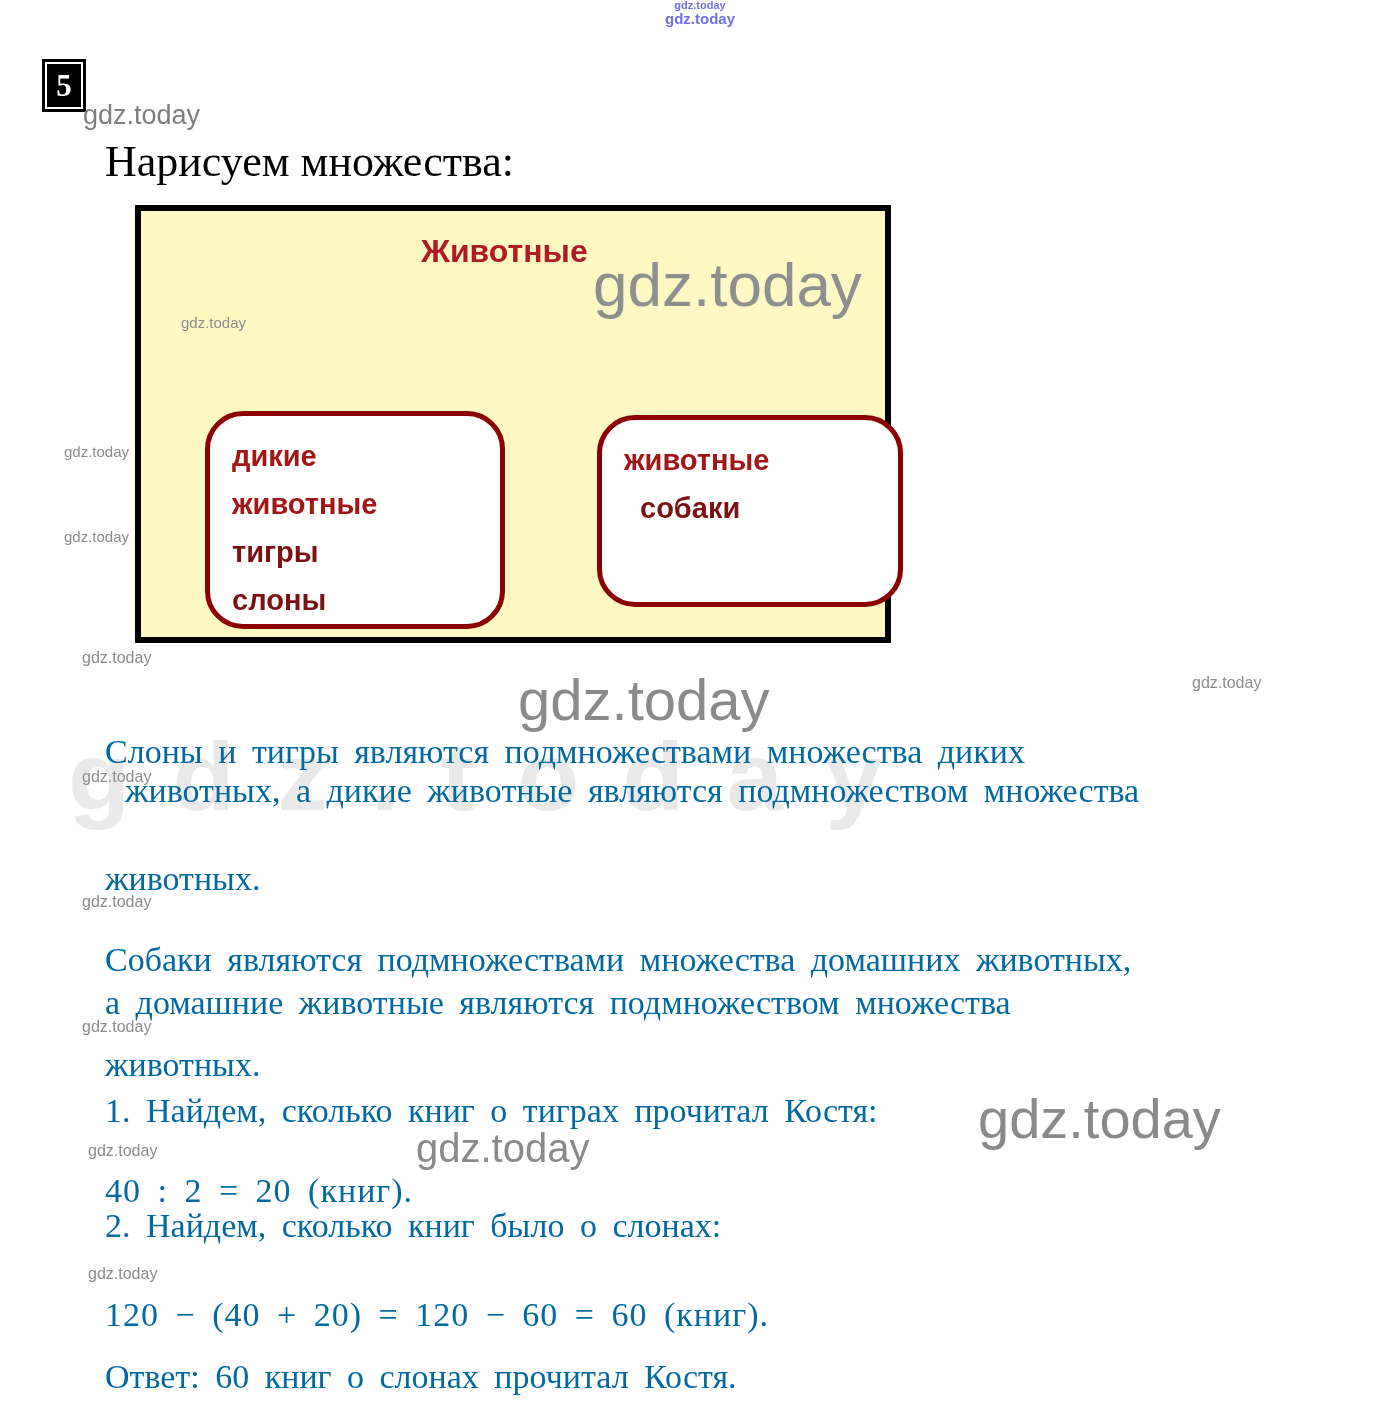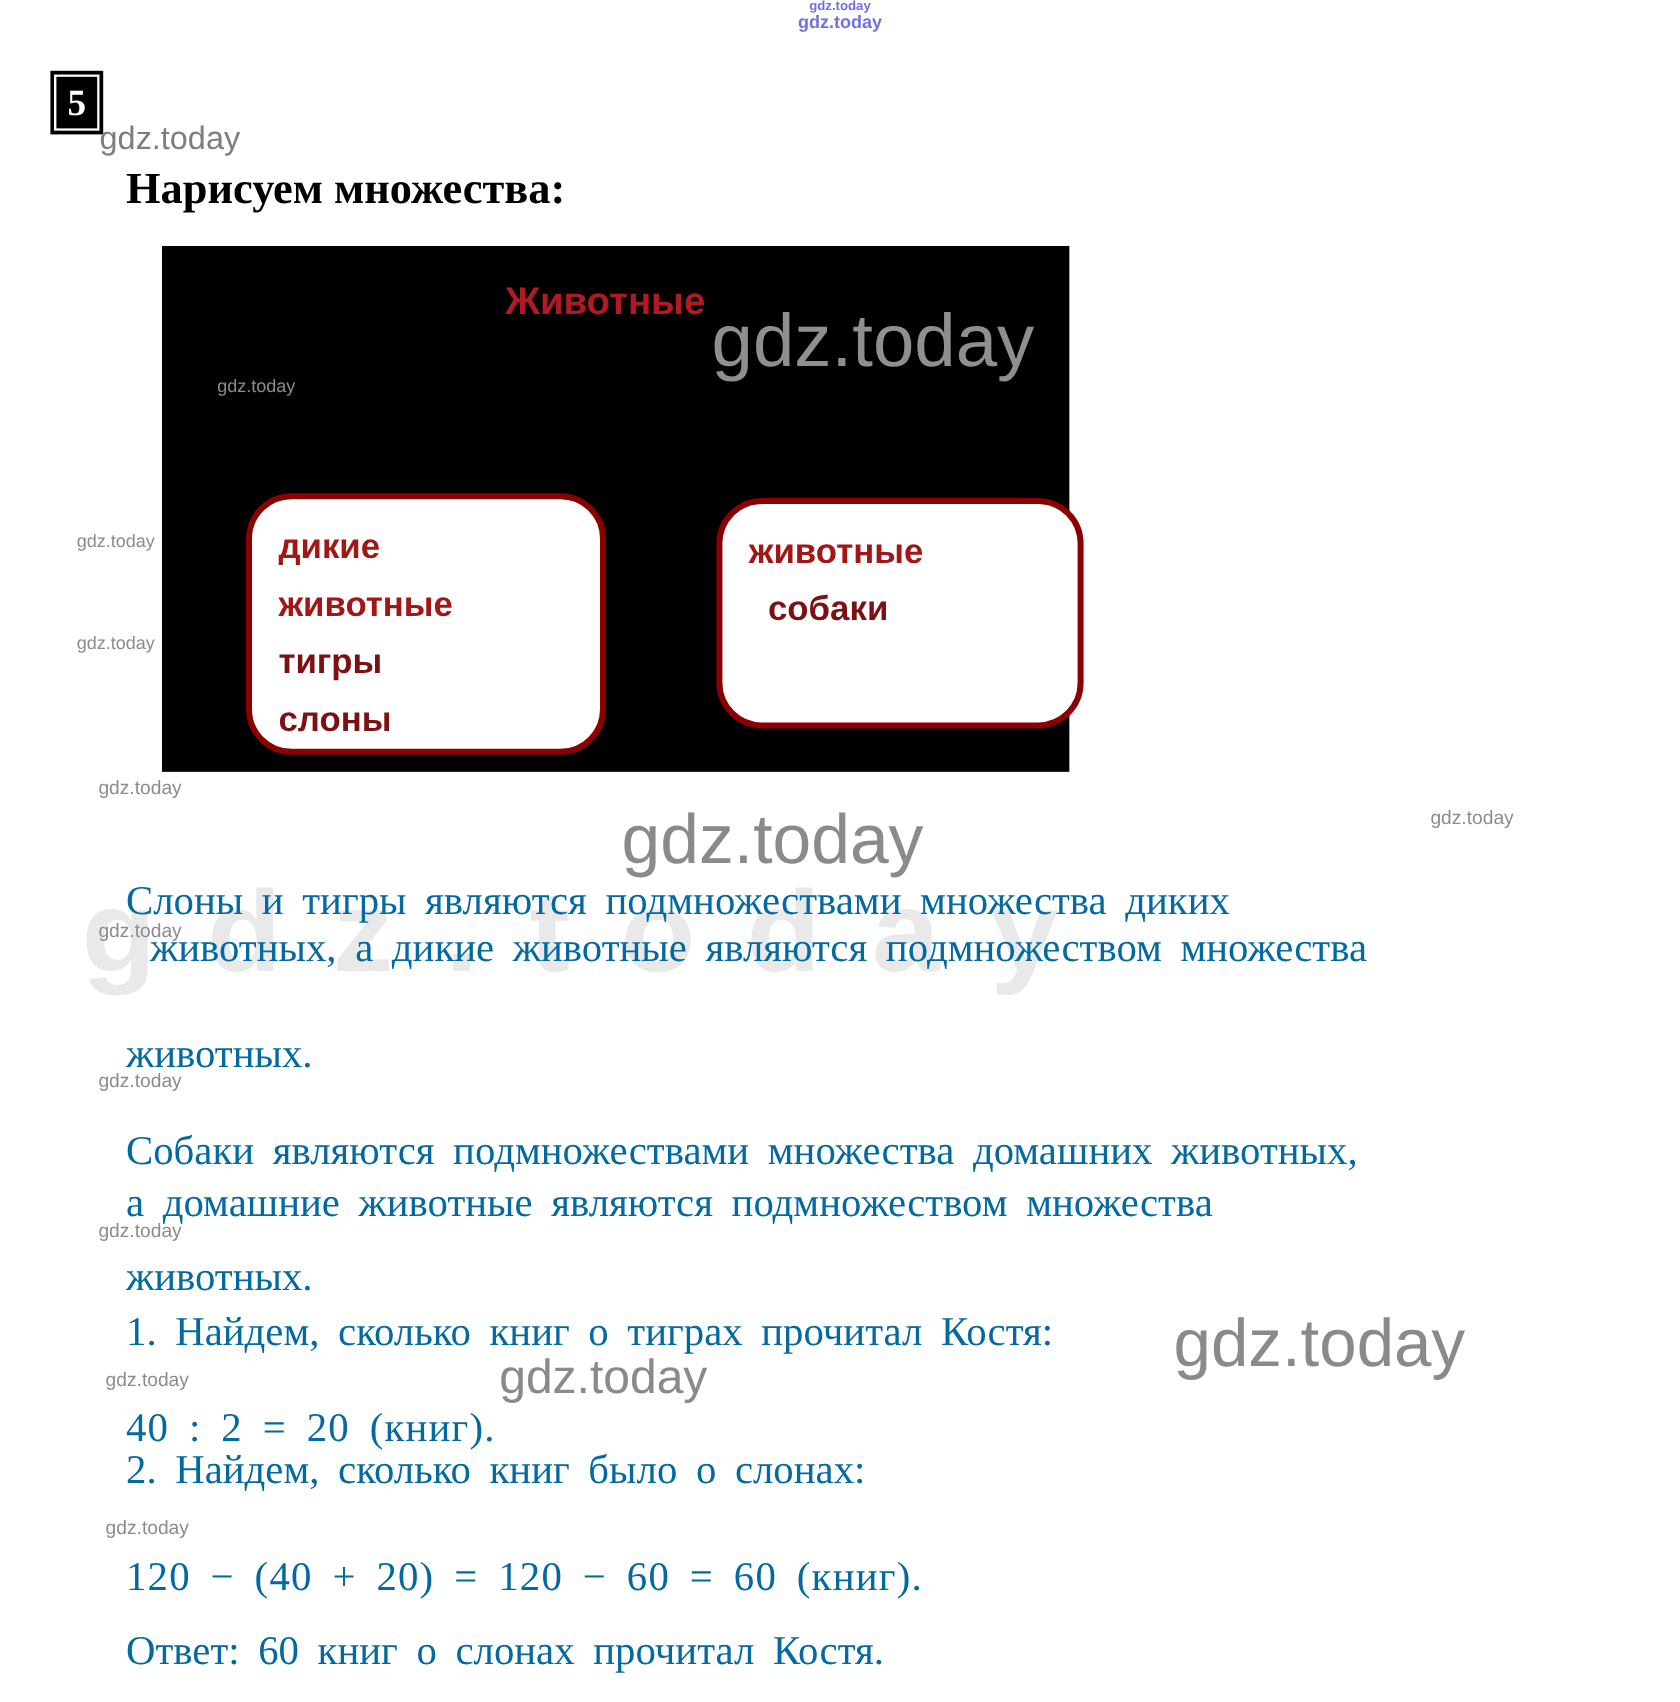--- a/index.html
+++ b/index.html
@@ -51,29 +51,29 @@
     outline:3px solid #000;
     color:#fff;
     font-family:"Liberation Serif", serif;
     font-size:31px; font-weight:bold;
     display:flex; align-items:center; justify-content:center;
   }
 
   
   .intro-text {
     position:absolute; left:105px; top:136px;
-    font-size:37px; color:#000;font-weight:bold;
+    font-size:44px; color:#000;
   }
 
   
   .sets-diagram {
     position:absolute; left:135px; top:205px;
     width:756px; height:438px;
     border:6px solid #000;
-    background:#000000;
+    background:#fef9c3;
   }
   .diagram-title {
     position:absolute; left:280px; top:22px;
     font-family:"Liberation Sans", sans-serif;
     font-size:32px; font-weight:bold;
     color:var(--diagram-title);
   }
   .wm-in-big {
     position:absolute; left:452px; top:38px;
     font-size:62px; color:#8f8f8f; font-weight:normal;

